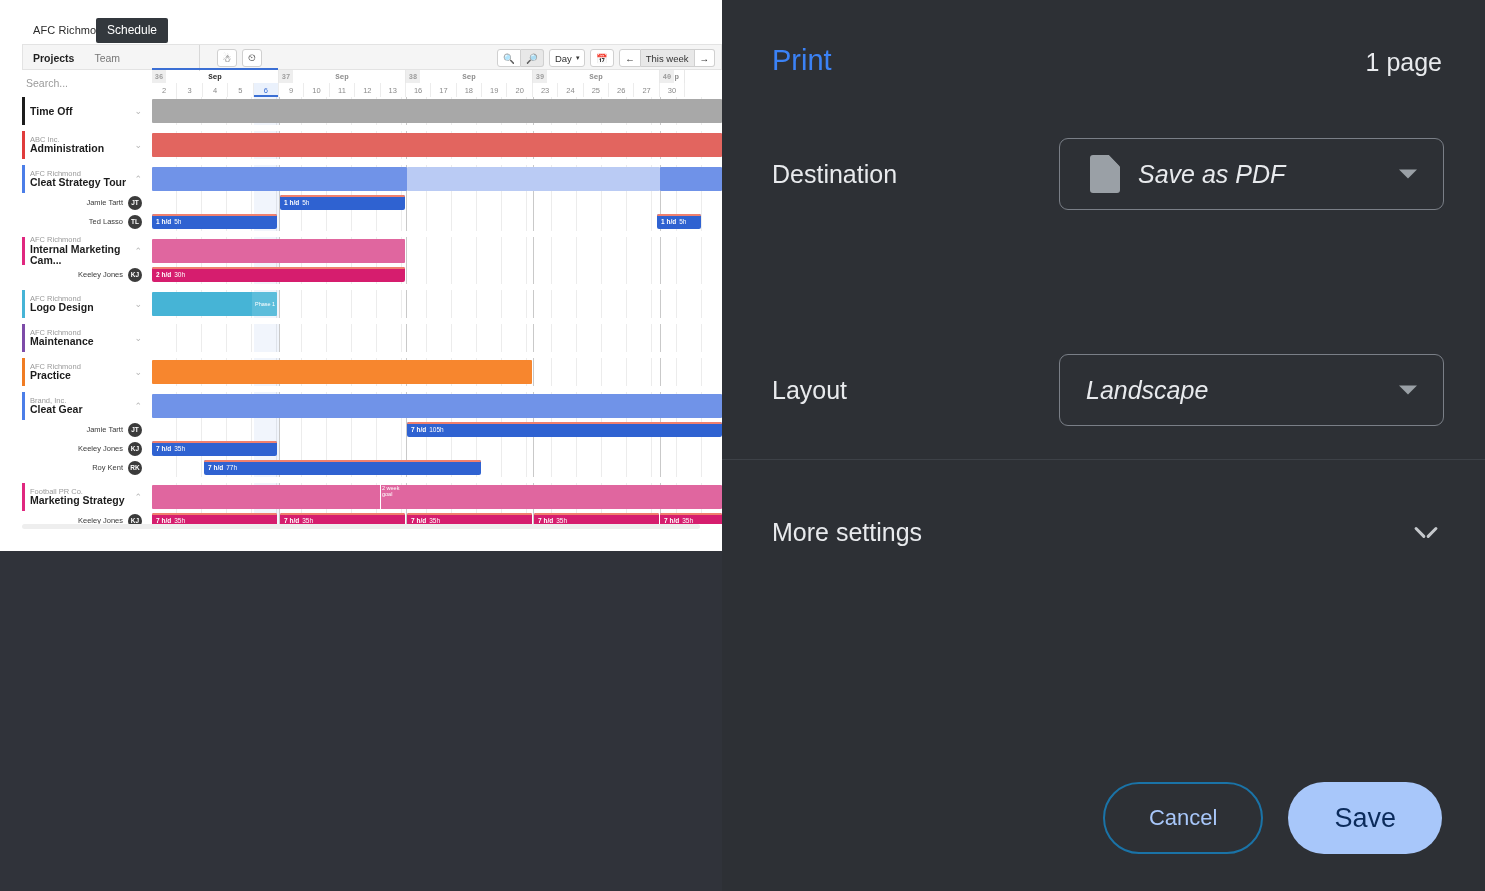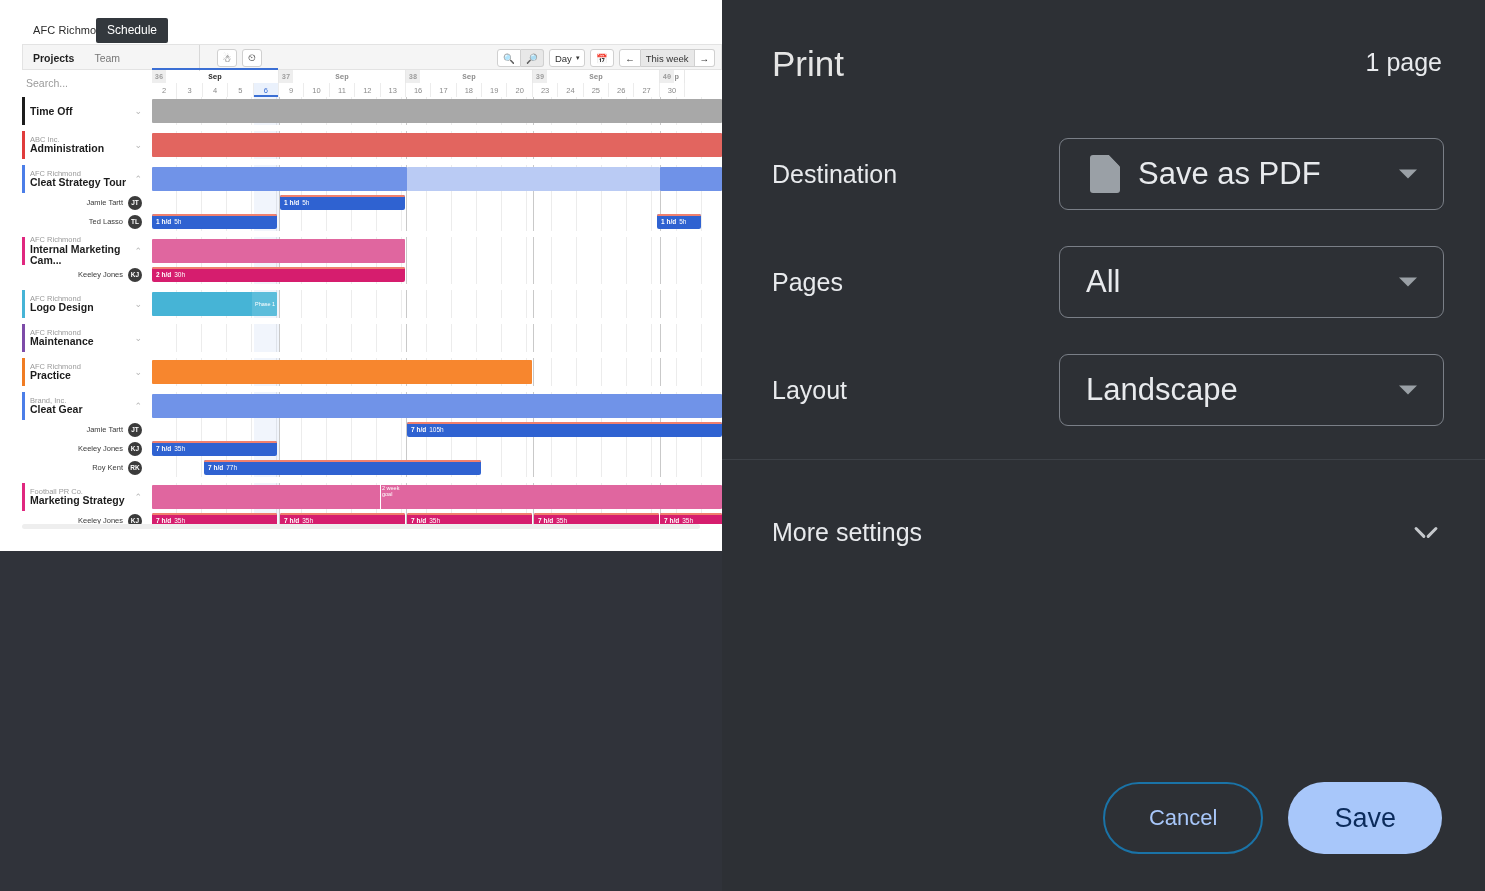--- a/index.html
+++ b/index.html
@@ -173,31 +173,31 @@
     background: #eeeeee; border-radius: 3px;
   }
 
   
   #print-panel {
     position: absolute; left: 722px; top: 0; width: 763px; height: 891px;
     background: #2d3035;
     font-family: "Liberation Sans", sans-serif;
   }
   .pp-head { position: absolute; left: 0; top: 0; width: 763px; height: 459px; }
-  .pp-title { position: absolute; left: 50px; top: 44px; font-size: 35px; color: #e5e5e5; }
+  .pp-title { position: absolute; left: 50px; top: 44px; font-size: 29px; color: #3b82f6; }
   .pp-count { position: absolute; right: 43px; top: 48px; font-size: 25px; color: #e8eaed; }
 
   .pp-row { position: absolute; left: 0; width: 763px; height: 72px; }
   .pp-label { position: absolute; left: 50px; top: 50%; transform: translateY(-50%); font-size: 25px; color: #e8eaed; }
   .pp-select {
     position: absolute; left: 337px; top: 0; width: 385px; height: 72px;
     border: 1px solid #7a7f87; border-radius: 9px; background: transparent;
     display: flex; align-items: center; cursor: pointer;
   }
-  .pp-sel-text { font-size: 31px; color: #e8eaed; }
+  .pp-sel-text { font-size: 25px; color: #e8eaed; font-style: italic; }
   .pp-caret {
     position: absolute; right: 26px; top: 50%; transform: translateY(-50%);
     width: 0; height: 0; border-left: 9px solid transparent;
     border-right: 9px solid transparent; border-top: 9px solid #9aa0a6;
   }
   .pdf-icon {
     position: relative; width: 30px; height: 38px; margin: 0 18px 0 30px; flex: 0 0 auto;
   }
   .pdf-icon .pg {
     position: absolute; inset: 0; background: #9aa0a6; border-radius: 3px;
@@ -662,27 +662,20 @@
       <div class="pp-select">
         <span class="pdf-icon">
           <span class="pg"></span>
             <span class="fold"></span>
         </span>
         <span class="pp-sel-text">Save as PDF</span>
         <span class="pp-caret"></span>
       </div>
     </div>
 
-    <div class="pp-row" style="top:246px">
-      <div class="pp-label">Pages</div>
-      <div class="pp-select">
-        <span class="pp-sel-text" style="margin-left:26px">All</span>
-        <span class="pp-caret"></span>
-      </div>
-    </div>
 
     <div class="pp-row" style="top:354px">
       <div class="pp-label">Layout</div>
       <div class="pp-select">
         <span class="pp-sel-text" style="margin-left:26px">Landscape</span>
         <span class="pp-caret"></span>
       </div>
     </div>
   </div>
 

